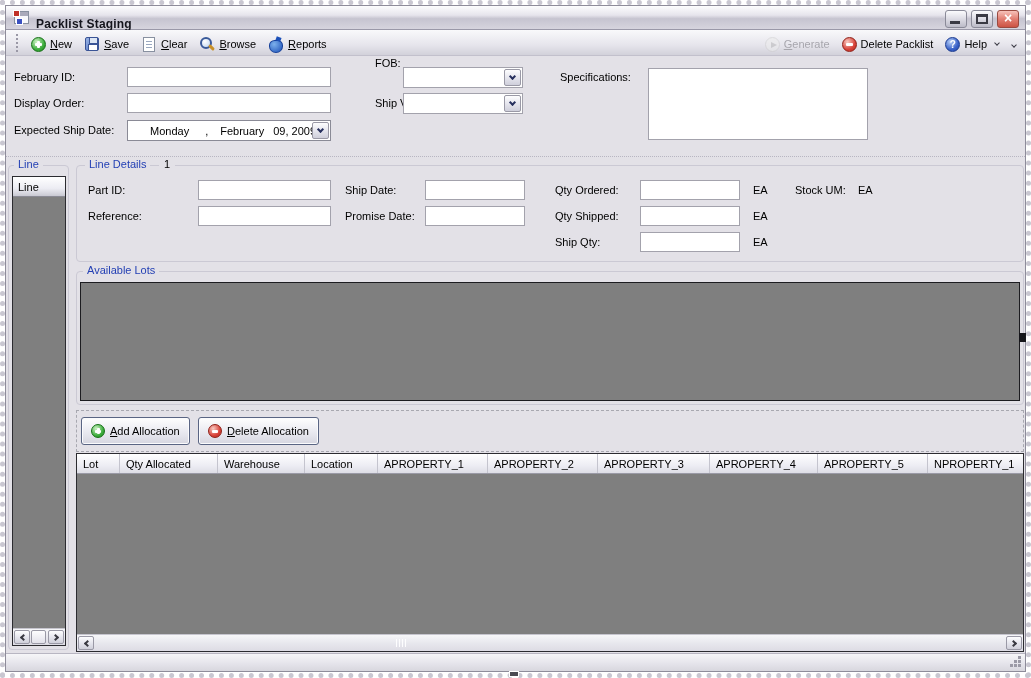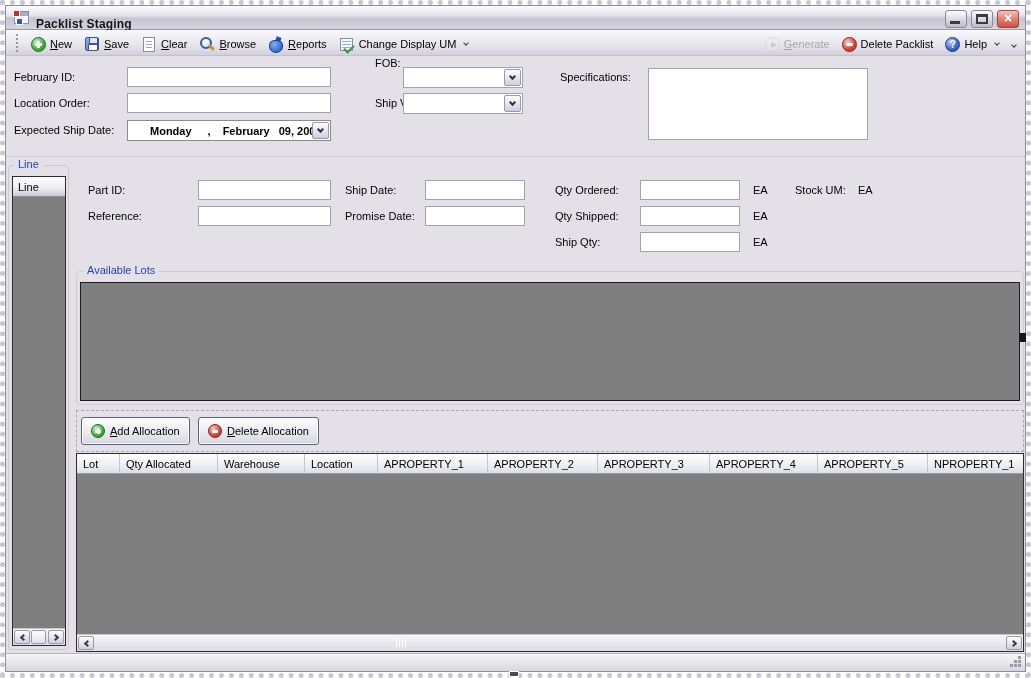--- a/index.html
+++ b/index.html
@@ -67,21 +67,21 @@
   .chev.tiny{width:4px;height:4px;border-width:1.5px;border-color:#3a3a44;}
 
   
   .flabel{position:absolute;font-size:11px;white-space:nowrap;}
   .tinput{position:absolute;border:1px solid #a3a2ac;background:#fff;font-family:inherit;font-size:11px;padding:2px 4px;outline:none;}
   .tarea{position:absolute;border:1px solid #a3a2ac;background:#fff;}
   .combo{position:absolute;border:1px solid #a3a2ac;background:#fff;}
   .combo-btn{position:absolute;top:1px;right:1px;bottom:1px;width:17px;border:1px solid #9a99a6;border-radius:2px;
     background:linear-gradient(#fdfdfe,#e6e6ee 50%,#cfcfdb);display:flex;align-items:center;justify-content:center;}
   .dtp{position:absolute;border:1px solid #8a8a96;background:#fff;display:flex;align-items:center;}
-  .dtp-text{display:flex;align-items:baseline;padding-left:22px;font-size:11px;font-weight:bold;}
+  .dtp-text{display:flex;align-items:baseline;padding-left:22px;font-size:11px;}
   .dtp-p2{margin-left:16px;} .dtp-p3{margin-left:12px;} .dtp-p4{margin-left:9px;}
 
   
   .grp{position:absolute;border:1px solid #cbc9d4;border-radius:4px;}
   .grp-label{position:absolute;top:-8px;left:8px;background:#e3e1e7;color:#2440b4;padding:0 4px;font-size:11px;white-space:nowrap;}
   .grp-suffix{position:absolute;top:-8px;left:82px;background:#e3e1e7;color:#000;padding:0 5px;font-size:11px;}
 
   .gray-panel{position:absolute;background:#7f7f7f;border:1px solid #1c1c20;}
 
   
@@ -159,25 +159,20 @@
           <span class="tb-label"><u>C</u>lear</span>
         </span>
         <span class="tb-item">
           <span class="icon icon-search"></span>
           <span class="tb-label"><u>B</u>rowse</span>
         </span>
         <span class="tb-item">
           <span class="icon icon-reports"></span>
           <span class="tb-label"><u>R</u>eports</span>
         </span>
-        <span class="tb-item">
-          <span class="icon icon-change-um"></span>
-          <span class="tb-label">Change Display UM</span>
-          <span class="chev chev-down tiny" style="margin-left: 4px;"></span>
-        </span>
       </span>
     <span class="tb-group tb-right" id="tb-right">
         <span class="tb-item disabled">
           <span class="icon icon-generate"></span>
           <span class="tb-label"><u>G</u>enerate</span>
         </span>
         <span class="tb-item">
           <span class="icon icon-minus-circle"></span>
           <span class="tb-label">Delete Packlist</span>
         </span>
@@ -185,21 +180,21 @@
           <span class="icon icon-help-circle">?</span>
           <span class="tb-label">Help</span>
           <span class="chev chev-down tiny" style="margin-left: 4px;"></span>
         </span>
       </span>
     <span class="tb-overflow"><span class="chev chev-down tiny"></span></span>
   </div>
 
   <div class="flabel" style="left:14px;top:71px;">February ID:</div>
   <input class="tinput" style="left: 127px; top: 67px; width: 204px; height: 20px;">
-  <div class="flabel" style="left:14px;top:97px;">Location Order:</div>
+  <div class="flabel" style="left:14px;top:97px;">Display Order:</div>
   <input class="tinput" style="left: 127px; top: 93px; width: 204px; height: 20px;">
   <div class="flabel" style="left:14px;top:124px;">Expected Ship Date:</div>
 
   <div class="dtp" style="left:127px;top:120px;width:204px;height:21px;">
     <span class="dtp-text">
       <span>Monday</span>
       <span class="dtp-p2">,</span>
       <span class="dtp-p3">February</span>
       <span class="dtp-p4">09, 2009</span>
     </span>
@@ -235,20 +230,24 @@
       <span class="sbtn" style="left:1px;">
           <span class="chev chev-left"></span>
         </span>
       <span class="sthumb" style="left:18px;"></span>
       <span class="sbtn" style="right:1px;left:auto;">
           <span class="chev chev-right"></span>
         </span>
     </div>
   </div>
 
+  <div class="grp" style="left:76px;top:165px;width:948px;height:97px;">
+    <span class="grp-label">Line Details</span>
+    <span class="grp-suffix">1</span>
+  </div>
   <div class="flabel" style="left:88px;top:184px;">Part ID:</div>
   <input class="tinput" style="left: 198px; top: 180px; width: 133px; height: 20px;">
   <div class="flabel" style="left:88px;top:210px;">Reference:</div>
   <input class="tinput" style="left: 198px; top: 206px; width: 133px; height: 20px;">
   <div class="flabel" style="left:345px;top:184px;">Ship Date:</div>
   <input class="tinput" style="left: 425px; top: 180px; width: 100px; height: 20px;">
   <div class="flabel" style="left:345px;top:210px;">Promise Date:</div>
   <input class="tinput" style="left: 425px; top: 206px; width: 100px; height: 20px;">
   <div class="flabel" style="left:555px;top:184px;">Qty Ordered:</div>
   <input class="tinput" style="left: 640px; top: 180px; width: 100px; height: 20px;">

